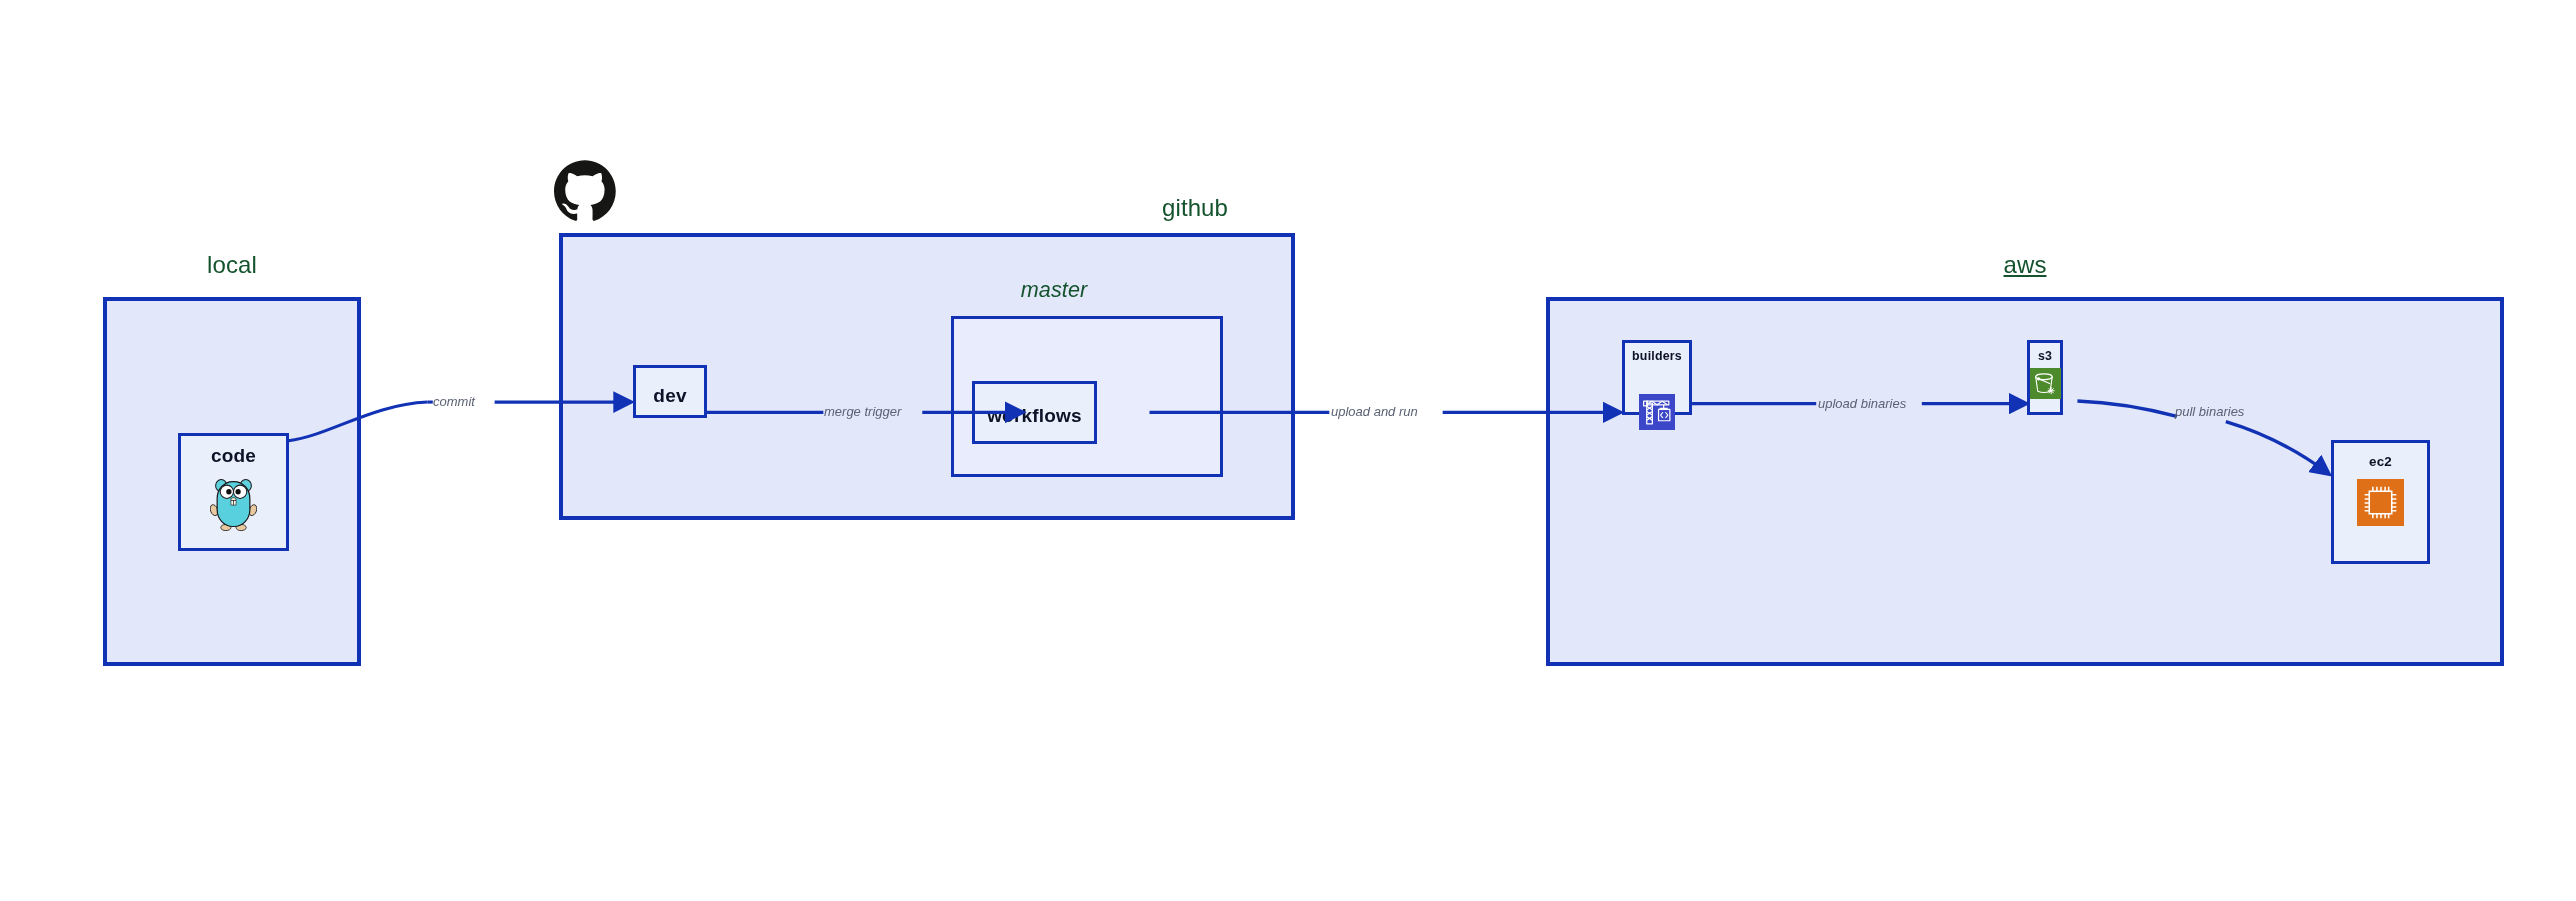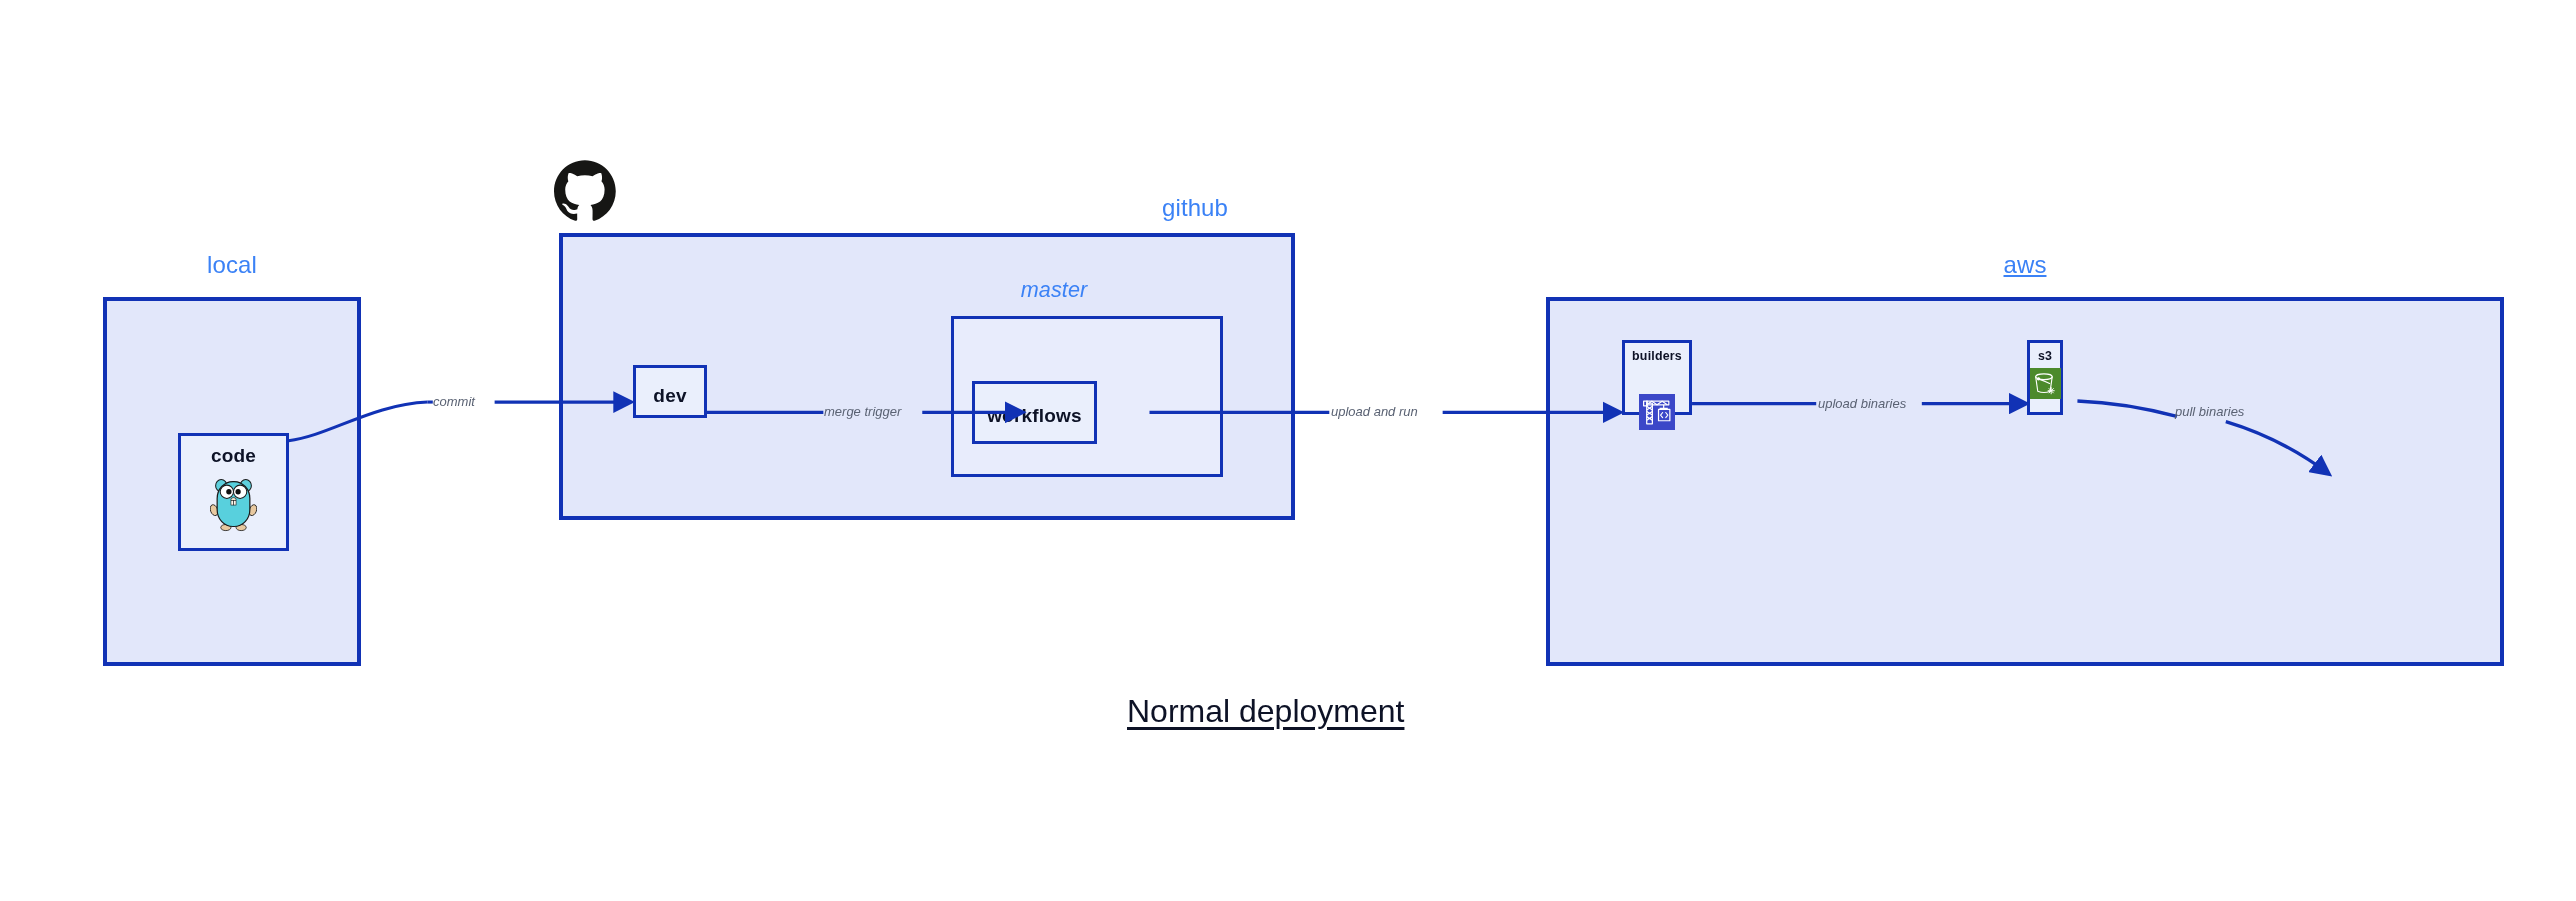--- a/index.html
+++ b/index.html
@@ -19,21 +19,21 @@
   }
   
   .group-box {
     position: absolute;
     background: #e2e7fa;
     border: 4.6px solid #1132b5;
     box-sizing: border-box;
   }
   .group-label {
     position: absolute;
-    color: #3b82f6;
+    color: #14532d;
     font-size: 24px;
     font-weight: 400;
     letter-spacing: 0.1px;
     white-space: nowrap;
     text-align: center;
   }
   
   .sub-box {
     position: absolute;
     background: #e8ecfc;
@@ -196,20 +196,39 @@
           <circle cx="16.5" cy="21" r="2.2" fill="#ffffff"></circle>
 
           <g stroke-width="1.9">
             <path d="M41 38 L41 50 M35 44 L47 44 M36.8 39.8 L45.2 48.2 M45.2 39.8 L36.8 48.2"></path>
           </g>
         </g>
       </svg>
     </div>
   </div>
 
+  <div class="node" style="left:2331px; top:440px; width:99px; height:124px;">
+    <div class="node-title" style="font-size:13.4px; margin-top:11.3px;">ec2</div>
+    <div class="node-icon" style="margin-top:9.3px;">
+      <svg width="47" height="47" viewBox="0 0 92 92" xmlns="http://www.w3.org/2000/svg">
+        <rect x="0" y="0" width="92" height="92" fill="#e07018"></rect>
+        <g stroke="#ffffff" stroke-width="3" fill="none">
+          <rect x="24" y="24" width="44" height="44"></rect>
+
+          <path d="M31 24 L31 15 M39 24 L39 15 M47 24 L47 15 M55 24 L55 15 M62 24 L62 15"></path>
+
+          <path d="M31 68 L31 77 M39 68 L39 77 M47 68 L47 77 M55 68 L55 77 M62 68 L62 77"></path>
+
+          <path d="M24 31 L15 31 M24 39 L15 39 M24 47 L15 47 M24 55 L15 55 M24 62 L15 62"></path>
+
+          <path d="M68 31 L77 31 M68 39 L77 39 M68 47 L77 47 M68 55 L77 55 M68 62 L77 62"></path>
+        </g>
+      </svg>
+    </div>
+  </div>
 
   <svg class="edges" viewBox="0 0 5054 1750" xmlns="http://www.w3.org/2000/svg">
     <defs>
       <marker id="arrow" viewBox="0 0 12 12" refX="9" refY="6" markerWidth="6.5" markerHeight="6.5" orient="auto-start-reverse">
         <path d="M 0 0 L 12 6 L 0 12 z" fill="#1132b5"></path>
       </marker>
     </defs>
 
     <path d="M 560 855 C 640 845 720 785 830 780" fill="none" stroke="#1132b5" stroke-width="6"></path>
     <path d="M 830 780 L 840 780" fill="none" stroke="#1132b5" stroke-width="6"></path>
@@ -231,16 +250,15 @@
   <div class="edge-label" style="left:433px; top:395px;">commit</div>
 
   <div class="edge-label" style="left:824px; top:405px;">merge trigger</div>
 
   <div class="edge-label" style="left:1331px; top:405px;text-align:right;">upload and run</div>
 
   <div class="edge-label" style="left:1818px; top:397px;">upload binaries</div>
 
   <div class="edge-label" style="left:2175px; top:405px;">pull binaries</div>
 
-  <div class="diagram-title" style="left:1127px; top:693px;">Normal deployment</div>
 
 </div>
 
 
 </body></html>

